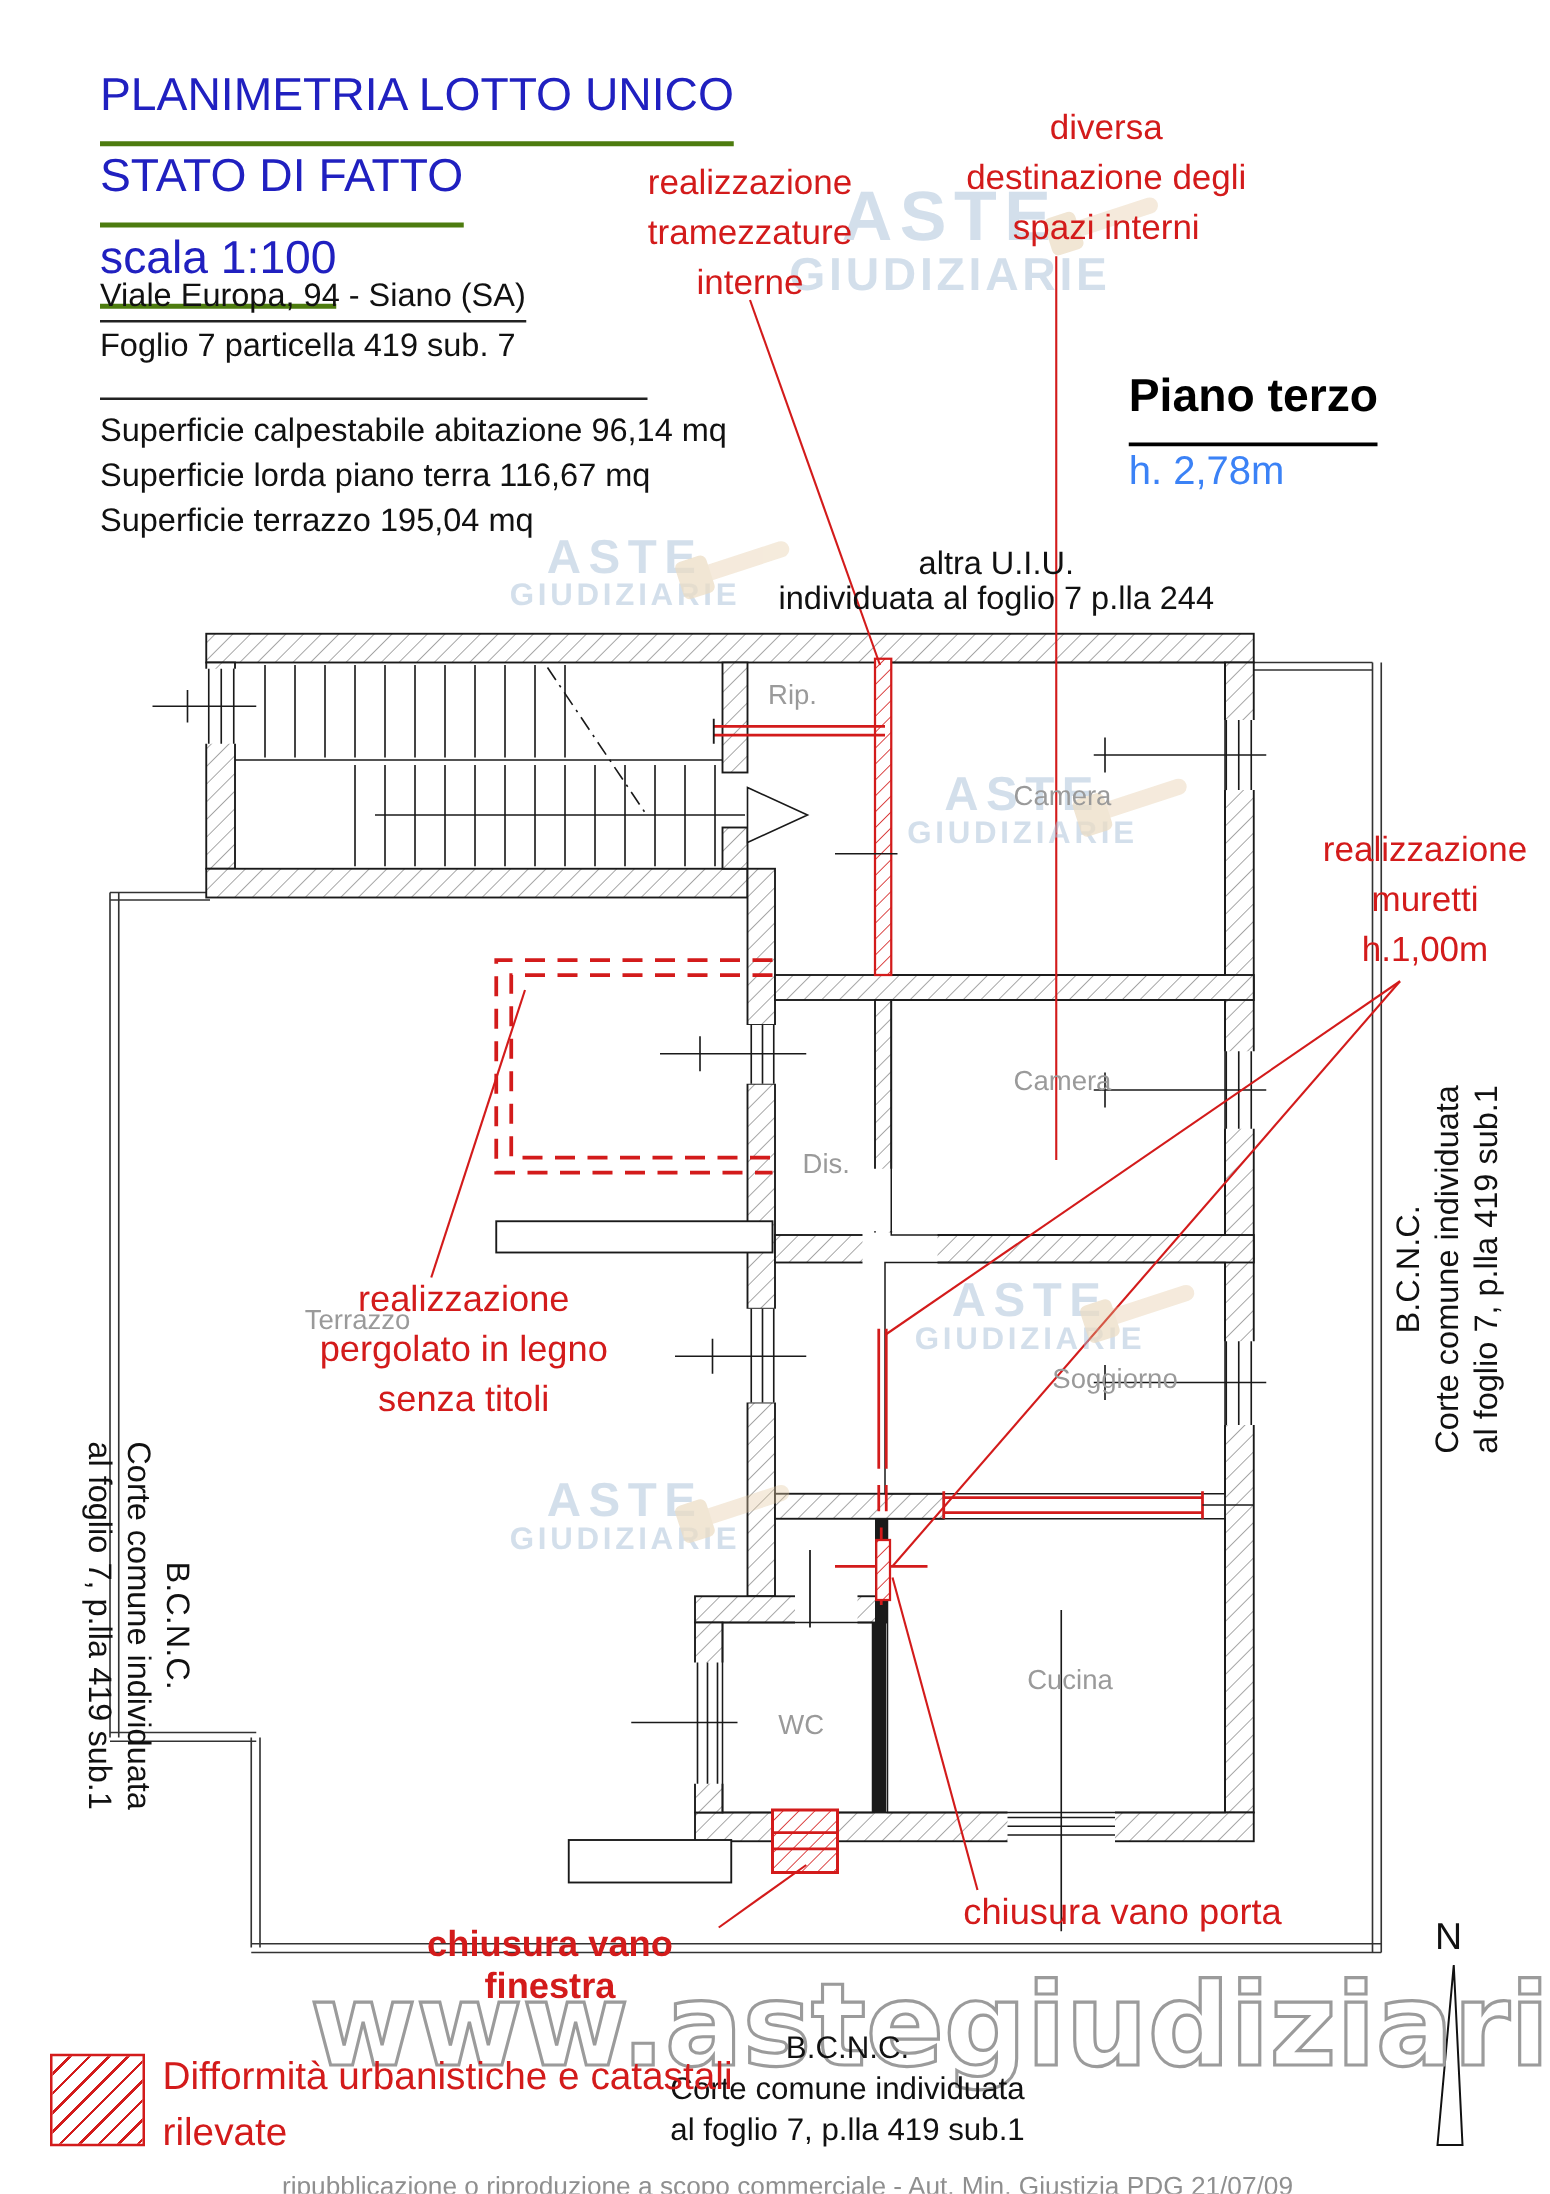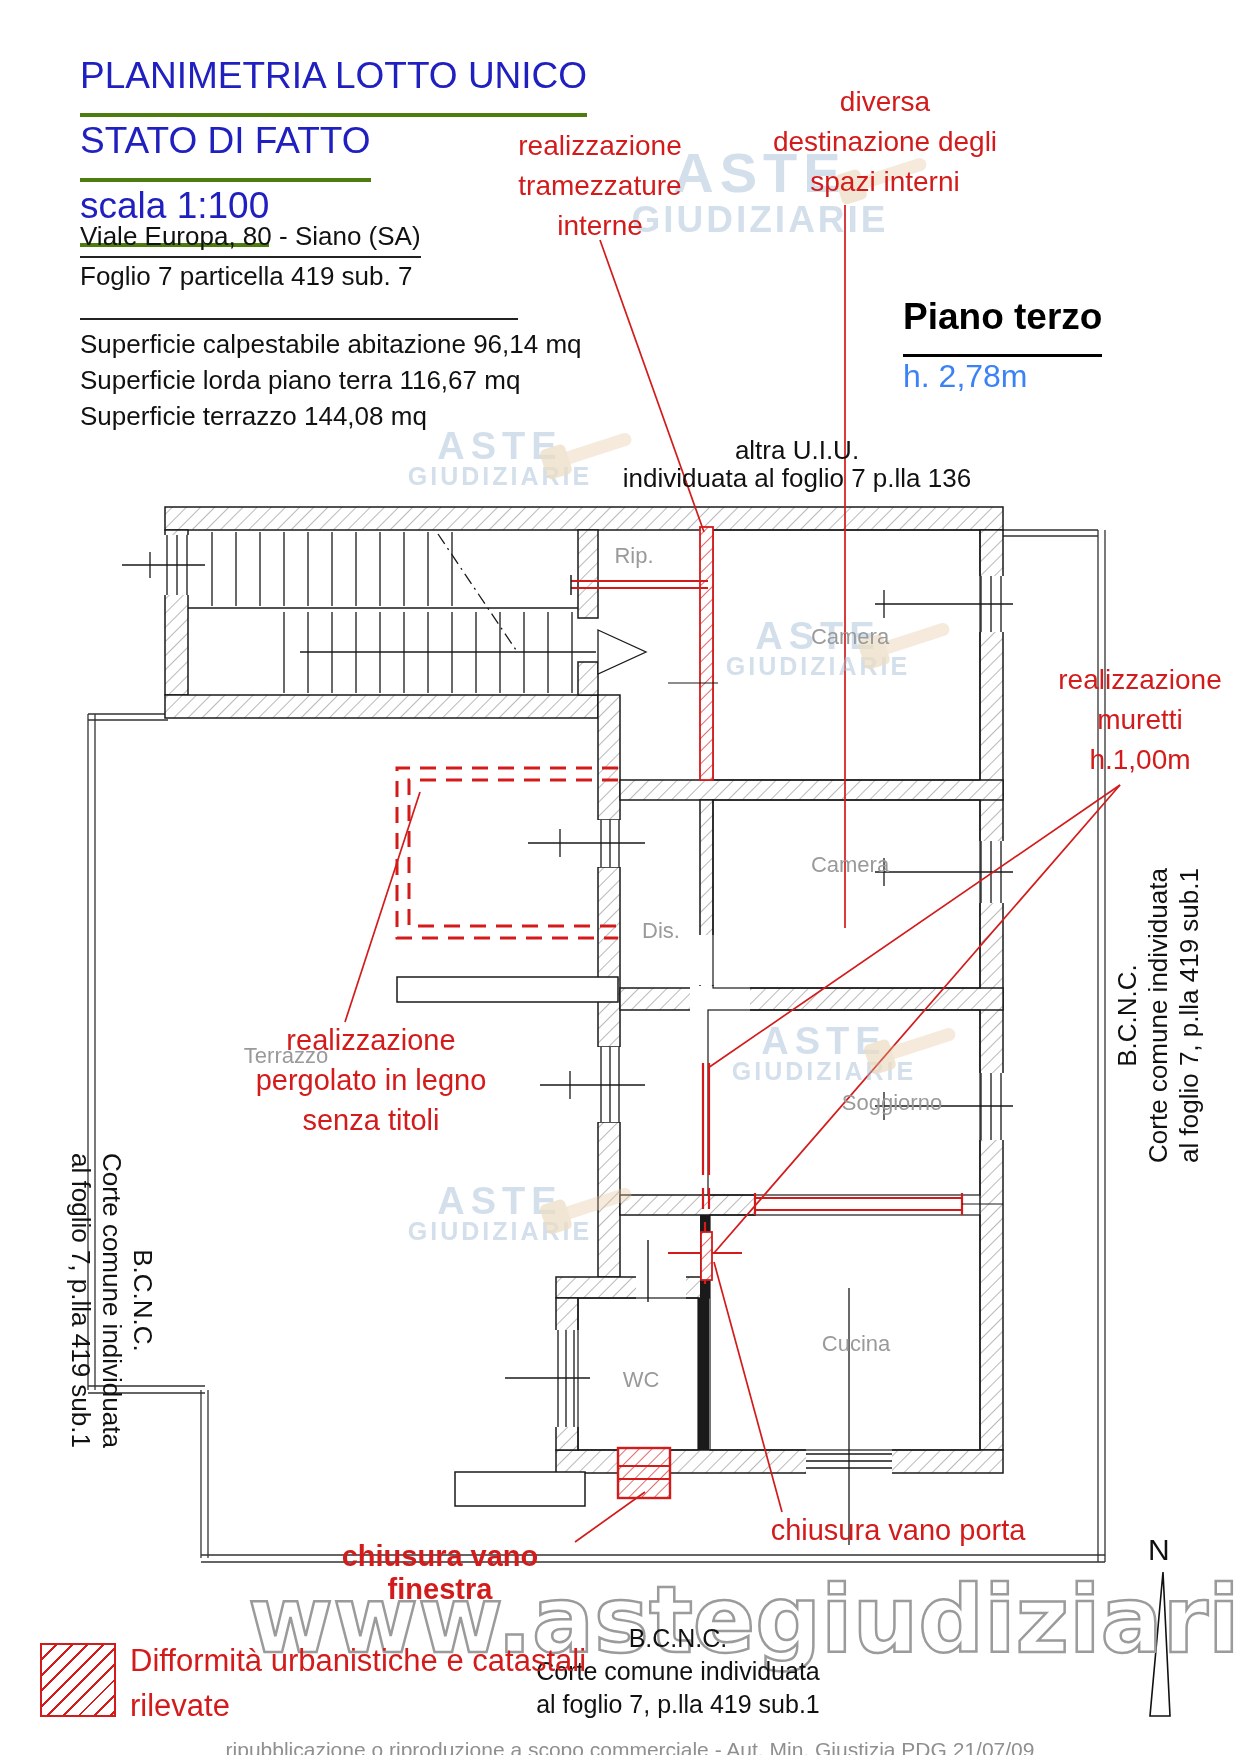--- a/index.html
+++ b/index.html
@@ -231,29 +231,29 @@
   <span class="gavel" style="left:165px;top:18px;"></span>
 </div>
 
 <div class="abs blue-title" style="left:80px;top:52px;">
   <span class="u">PLANIMETRIA LOTTO UNICO</span><br>
   <span class="u">STATO DI FATTO</span><br>
   <span class="u">scala 1:100</span>
 </div>
 
 <div class="abs addr" style="left:80px;top:218px;">
-  <span class="u">Viale Europa, 80 - Siano (SA)</span><br>
+  <span class="u">Viale Europa, 94 - Siano (SA)</span><br>
   <span>Foglio 7 particella 419 sub. 7</span>
 </div>
 
 <div class="abs sepline" style="left:80px;top:318px;width:438px;"></div>
 <div class="abs sup" style="left:80px;top:326px;">
   <span>Superficie calpestabile abitazione 96,14 mq</span><br>
   <span>Superficie lorda piano terra 116,67 mq</span><br>
-  <span>Superficie terrazzo 144,08 mq</span>
+  <span>Superficie terrazzo 195,04 mq</span>
 </div>
 
 <div class="abs piano" style="left:903px;top:296px;">
   <span class="u">Piano terzo</span>
 </div>
 <div class="abs pianoh" style="left:903px;top:358px;">h. 2,78m</div>
 
 <div class="abs red ann pre ctr" style="left:440px;top:126px;width:320px;">realizzazione
 tramezzature
 interne</div>
@@ -263,21 +263,21 @@
 <div class="abs red ann pre ctr" style="left:990px;top:660px;width:300px;">realizzazione
 muretti
 h.1,00m</div>
 <div class="abs red ann pre ctr" style="left:221px;top:1020px;width:300px;font-size:29px;">realizzazione
 pergolato in legno
 senza titoli</div>
 <div class="abs red ann-s ctr" style="left:290px;top:1540px;width:300px;font-weight:bold;">chiusura vano finestra</div>
 <div class="abs red ann-s ctr" style="left:748px;top:1514px;width:300px;">chiusura vano porta</div>
 
 <div class="abs blk pre ctr" style="left:577px;top:436px;width:440px;line-height:28px;">altra U.I.U.
-individuata al foglio 7 p.lla 136</div>
+individuata al foglio 7 p.lla 244</div>
 
 <div class="abs room" style="left:634px;top:556px;">Rip.</div>
 <div class="abs room" style="left:850px;top:637px;">Camera</div>
 <div class="abs room" style="left:850px;top:865px;">Camera</div>
 <div class="abs room" style="left:661px;top:931px;">Dis.</div>
 <div class="abs room" style="left:286px;top:1056px;">Terrazzo</div>
 <div class="abs room" style="left:892px;top:1103px;">Soggiorno</div>
 <div class="abs room" style="left:641px;top:1380px;">WC</div>
 <div class="abs room" style="left:856px;top:1344px;">Cucina</div>
 

